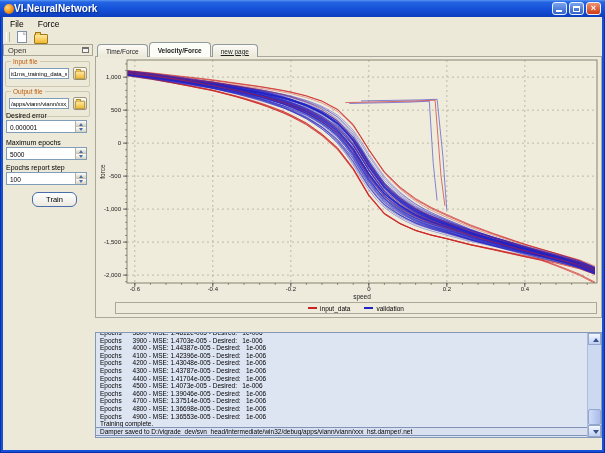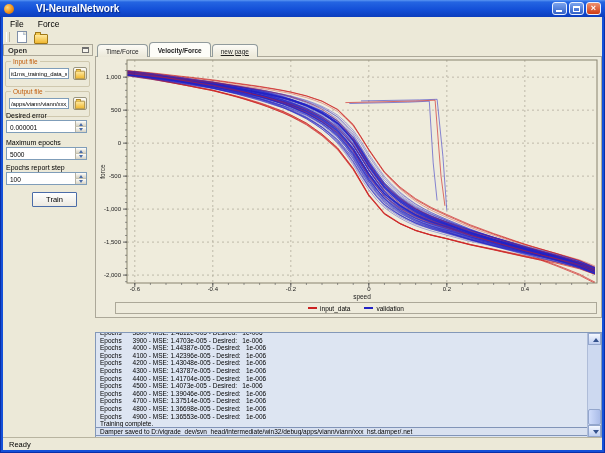--- a/index.html
+++ b/index.html
@@ -3,57 +3,57 @@
 <meta charset="utf-8">
 <style>
   html,body{margin:0;padding:0;background:#3a6ea5;font-family:"Liberation Sans",sans-serif;}
   #window{position:relative;width:605px;height:453px;background:#1450d8;box-shadow:inset 0 0 0 1px #0a2fa8;overflow:hidden;}
   #client{position:absolute;left:3px;top:17px;width:599px;height:433px;background:#ece9d8;}
   
   .titlebar{position:absolute;left:0;top:0;width:605px;height:17px;
     background:linear-gradient(180deg,#5a96f2 0%,#2465e2 12%,#1450d8 55%,#0c3dbd 100%);display:flex;align-items:center;}
   .app-icon{width:10px;height:10px;margin-left:4px;border-radius:50%;
     background:radial-gradient(circle at 35% 35%,#ffd87a,#f29018 55%,#b86400);}
-  .title-text{color:#fff;font-weight:bold;font-size:10px;margin-left:22px;text-shadow:1px 1px 1px #0a2a80;}
+  .title-text{color:#fff;font-weight:bold;font-size:10px;margin-left:0;text-shadow:1px 1px 1px #0a2a80;}
   .winbtns{position:absolute;right:4px;top:2px;display:flex;gap:2px;}
   .wbtn{width:15px;height:13px;border:1px solid #e8f0ff;border-radius:3px;position:relative;box-sizing:border-box;
     background:linear-gradient(#7ba4ee,#3160c8);color:#fff;font-size:9px;line-height:11px;text-align:center;}
   .wbtn.close{background:linear-gradient(#ee9270,#cf3a12);font-weight:bold;}
   .wbtn.min i{position:absolute;left:3px;bottom:2px;width:6px;height:2px;background:#fff;}
   .wbtn.max i{position:absolute;left:3px;top:3px;width:7px;height:6px;border:1px solid #fff;border-top-width:2px;box-sizing:border-box;}
   
   .menubar{position:absolute;left:3px;top:17px;width:599px;height:13px;font-size:8.5px;display:flex;align-items:center;background:#ece9d8;}
   .menu-item{padding:0 7px;height:12px;line-height:13px;}
   .toolbar{position:absolute;left:3px;top:30px;width:599px;height:14px;display:flex;align-items:center;background:#ece9d8;}
   .grip{width:2px;height:10px;margin:0 4px 0 3px;border-left:1px solid #fff;border-right:1px solid #b8b4a0;}
   .tbtn{width:16px;height:13px;display:flex;align-items:center;justify-content:center;margin-right:3px;}
   .icon-page{width:8px;height:10px;background:#fff;border:1px solid #8090a8;position:relative;}
   .icon-page::after{content:"";position:absolute;top:0;right:0;border-style:solid;border-width:0 3px 3px 0;border-color:#ece9d8 #ece9d8 #b8c4d4 #b8c4d4;}
   .icon-folder{width:12px;height:8px;background:linear-gradient(#ffe9a0,#f0b830);border:1px solid #a07818;border-radius:1px;position:relative;margin-top:3px;}
   .icon-folder::before{content:"";position:absolute;top:-3px;left:0;width:4px;height:2px;background:#f3c850;border:1px solid #a07818;border-bottom:none;border-radius:1px 1px 0 0;}
   .icon-folder.small{transform:scale(.85);}
   
   .panel-header{position:absolute;height:12px;background:#ece9d8;border:1px solid #aca899;font-size:7.5px;line-height:12px;padding-left:4px;box-sizing:border-box;color:#333;}
-  .open-header{left:3px;top:44px;width:90px;font-weight:bold;}
+  .open-header{left:3px;top:44px;width:90px;}
   .log-header{left:95px;top:320px;width:507px;}
   .pin{position:absolute;right:3px;top:2px;width:7px;height:6px;border:1px solid #707070;border-top:2px solid #707070;background:#f6f4ec;box-sizing:border-box;}
   
   .gbox{position:absolute;left:5px;width:85px;height:26px;border:1px solid #cfc8ae;border-radius:2px;box-sizing:border-box;}
   .glabel{position:absolute;top:-4px;left:5px;background:#ece9d8;padding:0 2px;font-size:6.5px;color:#c25c0a;}
   .tfield{position:absolute;left:3px;top:6px;width:60px;height:11px;border:1px solid #7f9db9;background:#fff;font-size:6px;letter-spacing:-0.1px;font-family:"Liberation Sans",sans-serif;padding:0 1px;box-sizing:border-box;}
   .browse{position:absolute;right:2px;top:5px;width:14px;height:13px;border:1px solid #9a9682;border-radius:2px;background:linear-gradient(#fdfcf6,#e4e0cc);padding:0;display:flex;align-items:center;justify-content:center;}
   .flabel{position:absolute;left:6px;font-size:7px;color:#000;}
   .spin{position:absolute;left:6px;width:81px;height:13px;border:1px solid #7f9db9;background:#fff;box-sizing:border-box;}
   .spin-val{position:absolute;left:3px;top:2.5px;font-size:6.5px;}
   .su,.sd{position:absolute;right:0;width:11px;height:5.5px;background:linear-gradient(#fefefc,#d6d2c2);border-left:1px solid #b5b2a4;box-sizing:border-box;}
   .su{top:0;border-bottom:1px solid #c5c2b0;} .sd{bottom:0;}
   .su::after,.sd::after{content:"";position:absolute;left:3px;border-left:2.5px solid transparent;border-right:2.5px solid transparent;}
   .su::after{top:1.5px;border-bottom:3px solid #4a6ca8;}
   .sd::after{top:1.5px;border-top:3px solid #4a6ca8;}
-  .train{position:absolute;left:32px;top:192px;width:45px;height:15px;border:1px solid #4a6ca8;border-radius:1px;background:linear-gradient(#ffffff,#ece9e0);font-size:7.5px;font-family:"Liberation Sans",sans-serif;padding:0;text-align:center;}
+  .train{position:absolute;left:32px;top:192px;width:45px;height:15px;border:1px solid #4a6ca8;border-radius:6px;background:linear-gradient(#ffffff,#ece9e0);font-size:7.5px;font-family:"Liberation Sans",sans-serif;padding:0;text-align:center;}
   
   .tabbar{position:absolute;left:97px;top:44px;height:13px;display:flex;align-items:flex-end;gap:1px;z-index:3;}
   .tab{display:inline-flex;align-items:center;height:12px;padding:0 8px;font-size:6.5px;background:linear-gradient(#fcfbf6,#ebe8d8);border:1px solid #919b9c;border-bottom:none;border-radius:4px 4px 0 0;color:#222;}
   .tab.selected{font-weight:bold;height:14px;background:#fdfdf8;position:relative;z-index:4;}
   .tab.newpage{text-decoration:underline;}
   
   .chart-panel{position:absolute;left:95px;top:56px;width:507px;height:262px;border:1px solid #aca899;background:#eeebdc;box-sizing:border-box;}
   #plot{position:absolute;left:96px;top:55px;z-index:2;}
   .legend{position:absolute;left:115px;top:302px;width:482px;height:12px;border:1px solid #aca899;background:#eeebdc;display:flex;align-items:center;justify-content:center;gap:14px;font-size:6.5px;z-index:2;box-sizing:border-box;}
   .lg-item{display:flex;align-items:center;gap:3px;}
@@ -368,16 +368,13 @@
 
   <div class="loglist">
     <div class="logrows" id="log-rows"><div class="log-line">Epochs      3800 - MSE: 1.4812e-005 - Desired:   1e-006</div><div class="log-line">Epochs      3900 - MSE: 1.4703e-005 - Desired:   1e-006</div><div class="log-line">Epochs      4000 - MSE: 1.44387e-005 - Desired:   1e-006</div><div class="log-line">Epochs      4100 - MSE: 1.42396e-005 - Desired:   1e-006</div><div class="log-line">Epochs      4200 - MSE: 1.43048e-005 - Desired:   1e-006</div><div class="log-line">Epochs      4300 - MSE: 1.43787e-005 - Desired:   1e-006</div><div class="log-line">Epochs      4400 - MSE: 1.41704e-005 - Desired:   1e-006</div><div class="log-line">Epochs      4500 - MSE: 1.4073e-005 - Desired:   1e-006</div><div class="log-line">Epochs      4600 - MSE: 1.39046e-005 - Desired:   1e-006</div><div class="log-line">Epochs      4700 - MSE: 1.37514e-005 - Desired:   1e-006</div><div class="log-line">Epochs      4800 - MSE: 1.36698e-005 - Desired:   1e-006</div><div class="log-line">Epochs      4900 - MSE: 1.36553e-005 - Desired:   1e-006</div><div class="log-line">Training complete.</div><div class="log-line focused">Damper saved to D:/vigrade_dev/svn_head/intermediate/win32/debug/apps/viann/viann/xxx_hst.damper/.net</div></div>
     <div class="vscroll">
       <span class="sarr up"></span>
       <span class="sthumb"></span>
       <span class="sarr down"></span>
     </div>
   </div>
 
-  <div class="statusbar">
-    <span>Ready</span>
-  </div>
 </div>
 
 </body></html>

